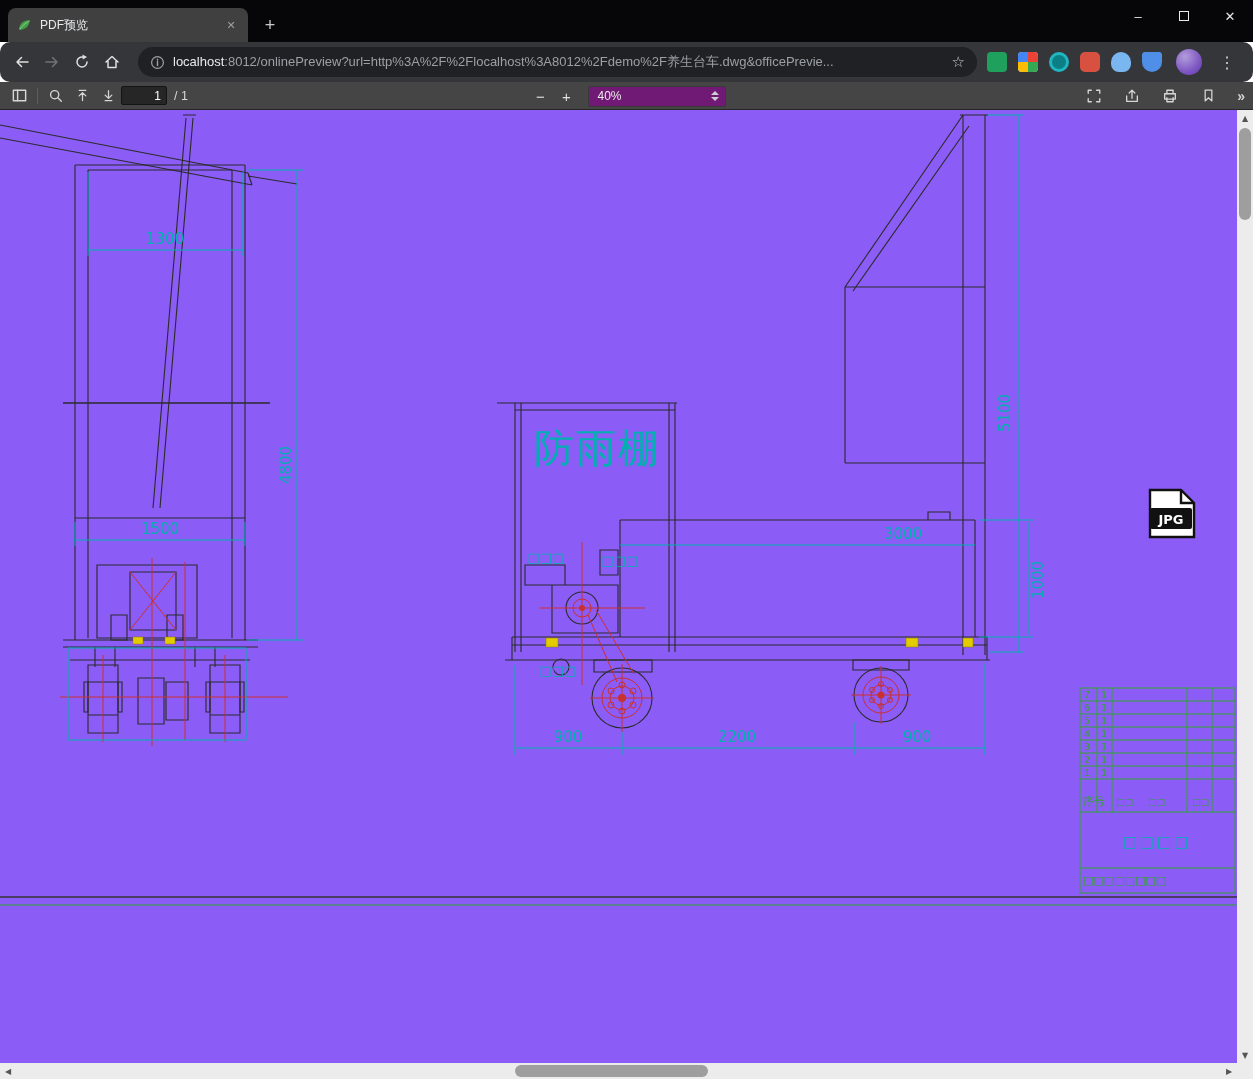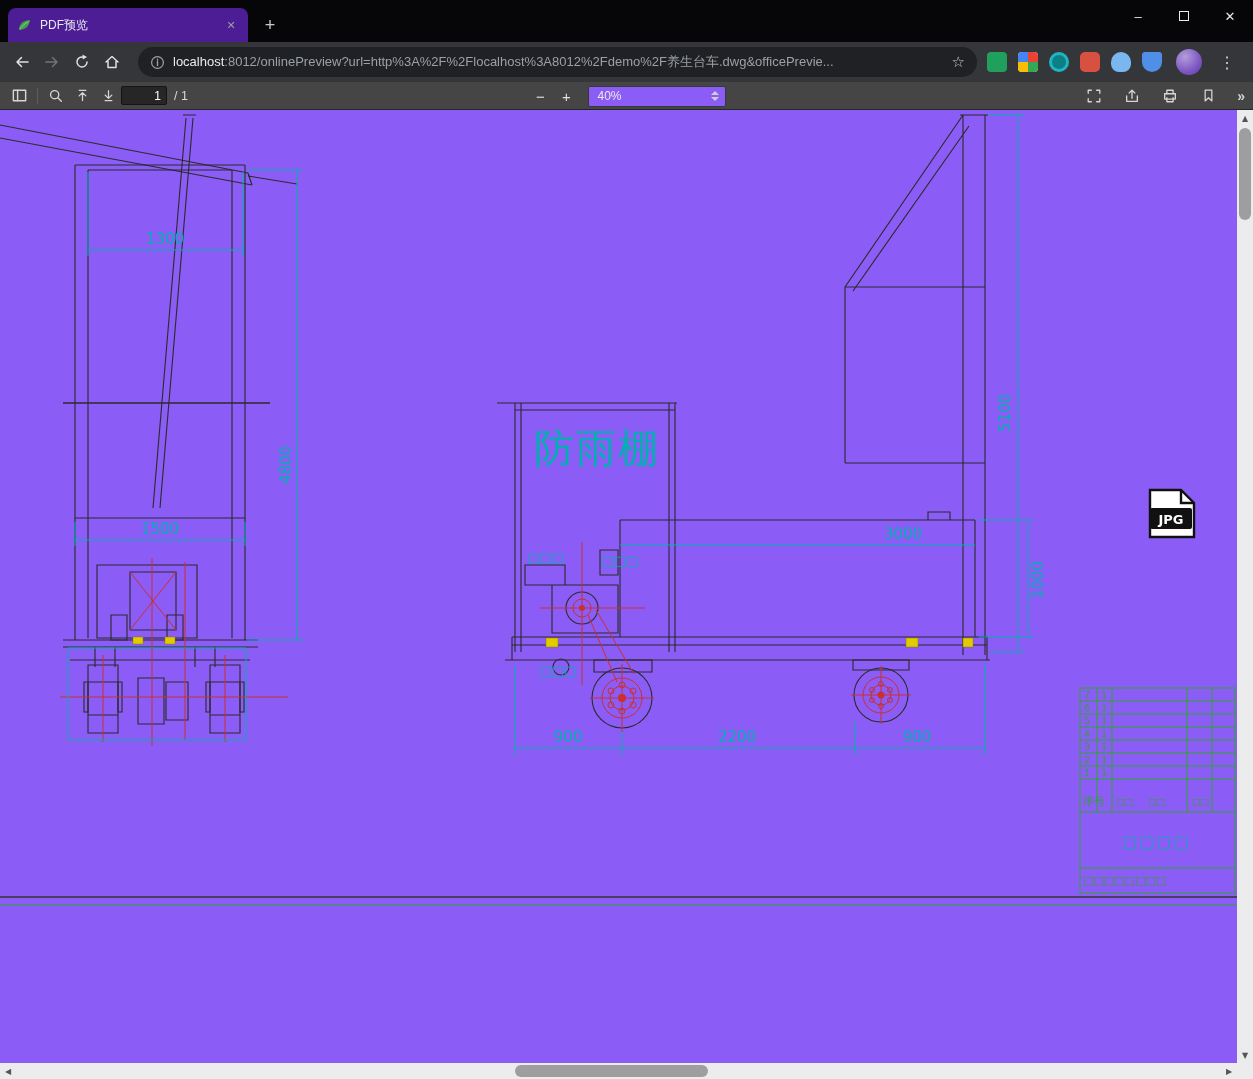--- a/index.html
+++ b/index.html
@@ -3,32 +3,32 @@
 <meta charset="utf-8">
 <style>
   html,body{margin:0;padding:0;background:#000;}
   *{box-sizing:border-box;}
   .window{position:relative;width:1253px;height:1079px;background:#fff;overflow:hidden;
           font-family:"Liberation Sans",sans-serif;}
 
   
   .tabbar{position:absolute;left:0;top:0;width:1253px;height:42px;background:#060608;
           display:flex;align-items:flex-end;}
-  .tab{width:240px;height:34px;background:#4c1d95;border-radius:8px 8px 0 0;margin-left:8px;
+  .tab{width:240px;height:34px;background:#404040;border-radius:8px 8px 0 0;margin-left:8px;
        display:flex;align-items:center;padding:0 8px;color:#e8eaed;font-size:12px;}
   .tab .title{flex:1;margin-left:8px;white-space:nowrap;overflow:hidden;}
   .tab .close{color:#9aa0a6;font-size:11px;width:18px;height:18px;display:flex;align-items:center;justify-content:center;border-radius:50%;}
   .newtab{width:28px;height:28px;margin:0 0 3px 8px;color:#c8cbce;font-size:18px;display:flex;align-items:center;justify-content:center;}
   .wctrls{position:absolute;right:0;top:0;height:32px;display:flex;}
   .wc{width:46px;height:32px;display:flex;align-items:center;justify-content:center;color:#e8e8e8;font-size:13px;}
   .wc .maxbox{width:10px;height:10px;border:1.2px solid #e8e8e8;display:block;}
 
   
   .addressbar{position:absolute;left:0;top:42px;width:1253px;height:40px;background:#35363a;
-              display:flex;align-items:center;padding:4px 8px;}
+              display:flex;align-items:center;padding:4px 8px;border-radius:10px;}
   .navbtn{width:28px;height:28px;display:flex;align-items:center;justify-content:center;margin-right:2px;border-radius:50%;}
   .urlpill{flex:1;height:30px;background:#202124;border-radius:15px;display:flex;align-items:center;
            padding:0 12px;margin:0 10px;overflow:hidden;}
   .urltext{font-size:13px;white-space:nowrap;overflow:hidden;margin-left:8px;flex:1;}
   .urlhost{color:#e8eaed;}
   .urlrest{color:#9aa0a6;}
   .star{color:#c3c6c9;font-size:15px;margin-left:8px;}
   .extrow{display:flex;align-items:center;gap:11px;margin-right:6px;}
   .ext{width:20px;height:20px;border-radius:4px;}
   .avatar{width:26px;height:26px;border-radius:50%;background:radial-gradient(circle at 35% 30%,#b39ddb,#7e57c2 60%,#5e35b1);margin-left:3px;}
@@ -39,21 +39,21 @@
               border-bottom:1px solid #262626;display:flex;align-items:center;color:#d6d6d6;}
   .tgroup{display:flex;align-items:center;margin-left:6px;}
   .tbtn{width:26px;height:24px;display:flex;align-items:center;justify-content:center;}
   .sep{width:1px;height:16px;background:#5d5d5d;margin:0 5px;}
   .pageinput{width:46px;height:19px;background:#262626;border:1px solid #141414;color:#fff;
              font-size:12px;text-align:right;padding-right:5px;border-radius:2px;}
   .pagetotal{font-size:12.5px;color:#d8d8d8;margin-left:7px;}
   .zoomcenter{position:absolute;left:50%;top:0;height:28px;transform:translateX(-50%);
               display:flex;align-items:center;}
   .zoombtn{width:26px;height:24px;display:flex;align-items:center;justify-content:center;font-size:15px;color:#e0e0e0;}
-  .zoomsel{width:138px;height:21px;background:#8b5cf6;border:1px solid #393939;border-radius:2px;
+  .zoomsel{width:138px;height:21px;background:#701a75;border:1px solid #393939;border-radius:2px;
            margin-left:8px;display:flex;align-items:center;padding:0 6px 0 9px;font-size:12px;color:#eceaea;}
   .zoomsel .zlabel{flex:1;}
   .spin{display:flex;flex-direction:column;gap:2px;}
   .spin i{display:block;width:0;height:0;border-left:4px solid transparent;border-right:4px solid transparent;}
   .spin .up{border-bottom:4px solid #cfcfcf;}
   .spin .dn{border-top:4px solid #cfcfcf;}
   .rgroup{margin-left:auto;display:flex;align-items:center;gap:12px;margin-right:8px;}
   .chev{font-size:14px;font-weight:bold;color:#d2d2d2;margin-left:4px;}
   .icon-stroke{stroke:#d6d6d6;fill:none;stroke-width:1.5;stroke-linecap:round;stroke-linejoin:round;}
 

